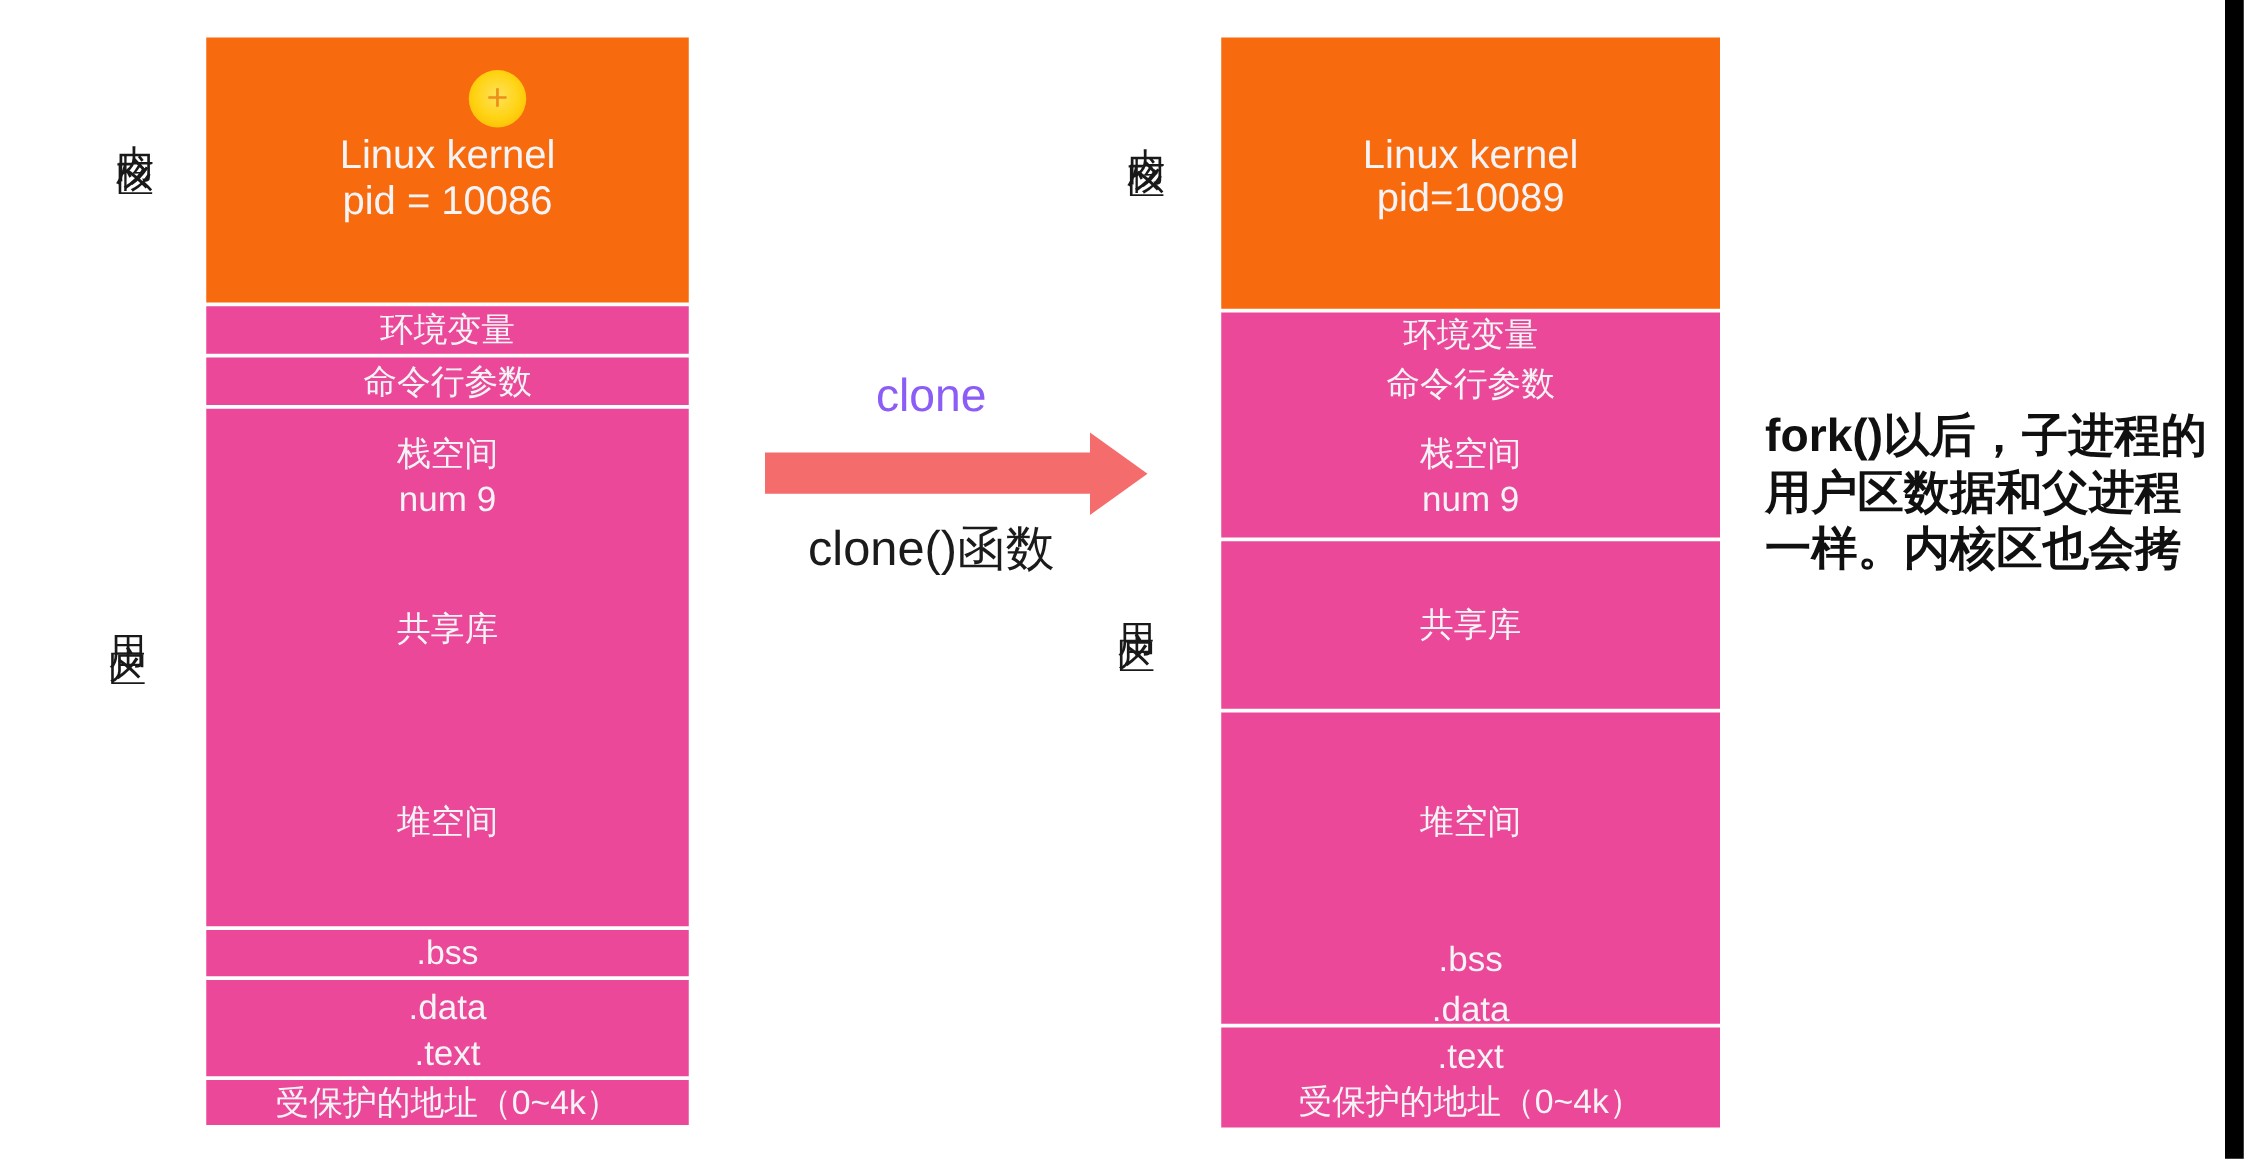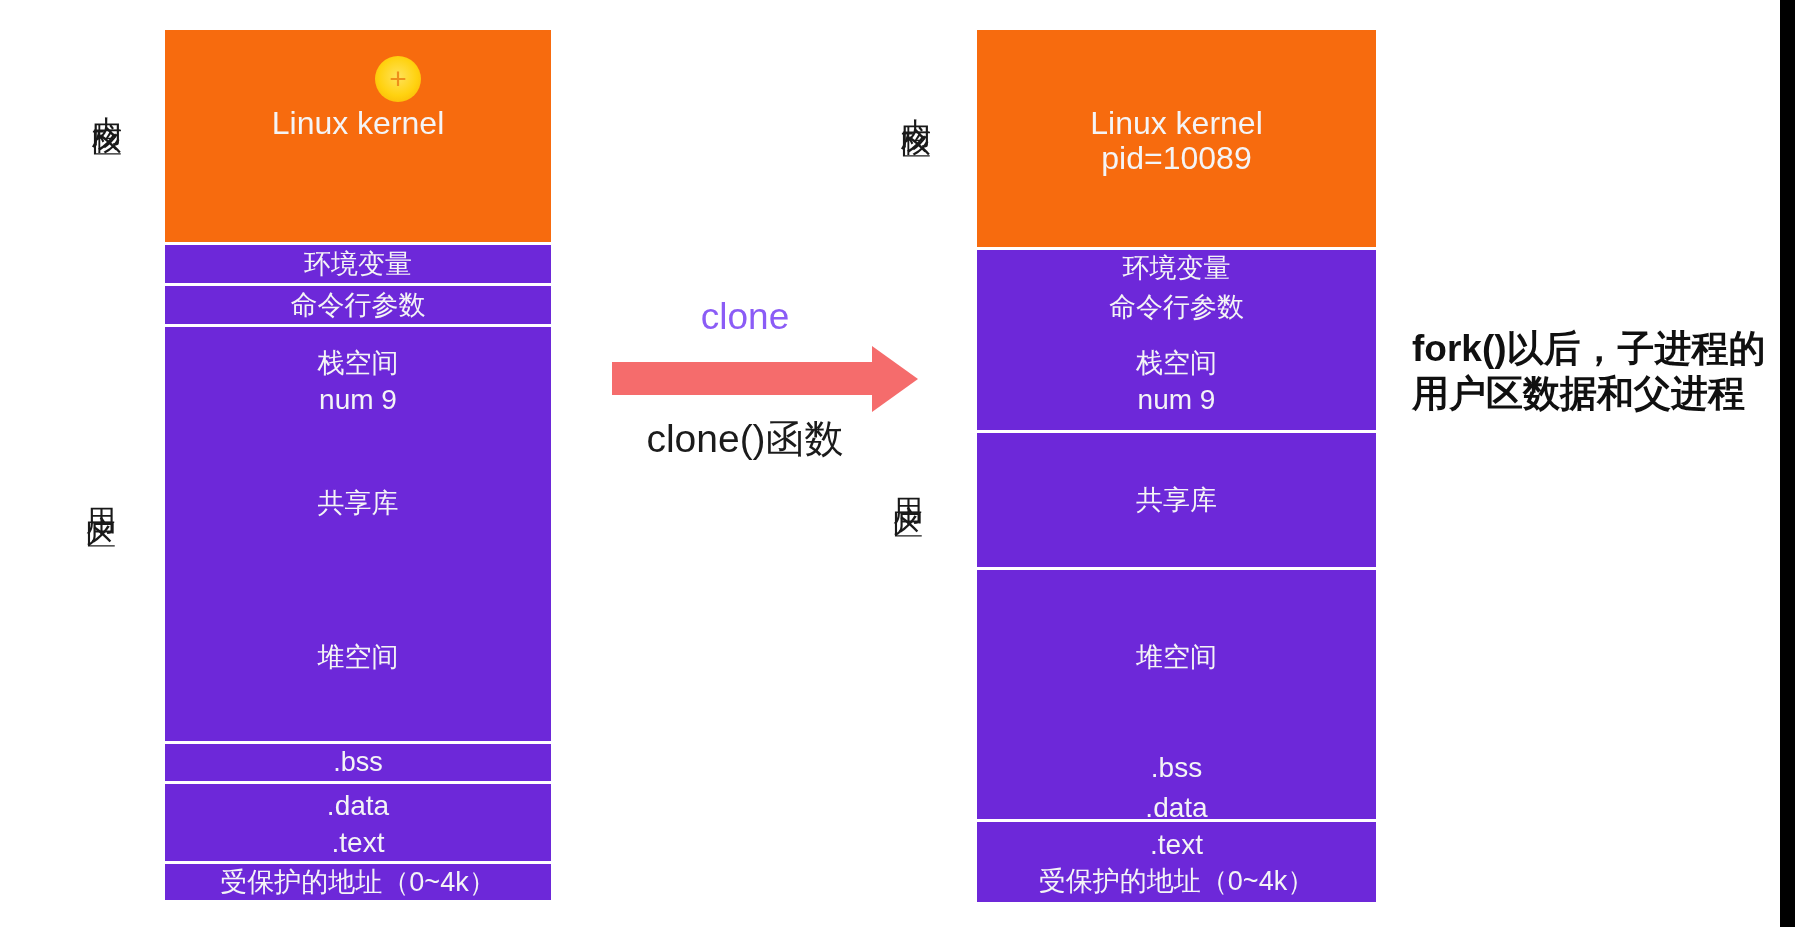--- a/index.html
+++ b/index.html
@@ -4,21 +4,21 @@
 <style>
   html,body { margin:0; padding:0; }
   body {
     width:1795px; height:927px; background:#ffffff; overflow:hidden;
     font-family:"Liberation Sans", sans-serif; position:relative;
   }
   .stage { position:absolute; left:0; top:0; width:1795px; height:927px; }
 
   
   .mem-col { position:absolute; }
-  .block { position:absolute; left:0; width:100%; background:#6d28d9; color:#F4F4F6; }
+  .block { position:absolute; left:0; width:100%; background:#ec4899; color:#F4F4F6; }
   .block.kernel { background:#F76B0E; }
   .block.center-one { display:flex; align-items:center; justify-content:center; font-size:27px; }
   .row { position:absolute; left:0; width:100%; text-align:center; font-size:27px; line-height:32px; color:#F4F4F6; }
   .row.en { font-size:28px; }
   .kernel .row { font-size:32px; }
 
   
   .v-label {
     position:absolute; writing-mode:vertical-rl; text-orientation:upright;
     font-size:30px; line-height:30px; letter-spacing:7px; color:#191919;
@@ -56,20 +56,21 @@
 <div class="stage">
 
   <div class="v-label" style="left:92px; top:92px;">内核区</div>
   <div class="v-label" style="left:86px; top:484px;">用户区</div>
 
   <div class="mem-col" style="left:165px; top:30px; width:386px; height:870px;">
 
     <div class="block kernel" style="top:0; height:212px;">
       <div class="cursor-dot">+</div>
       <div class="row" style="top:77px;">Linux kernel</div>
+      <div class="row" style="top:114px;">pid = 10086</div>
     </div>
 
     <div class="block center-one" style="top:215px; height:38px;">环境变量</div>
 
     <div class="block center-one" style="top:256px; height:38px;">命令行参数</div>
 
     <div class="block" style="top:297px; height:414px;">
       <div class="row" style="top:20px;">栈空间</div>
       <div class="row en" style="top:57px;">num 9</div>
       <div class="row" style="top:160px;">共享库</div>
@@ -118,17 +119,18 @@
 
     <div class="block" style="top:792px; height:80px;">
       <div class="row en" style="top:7px;">.text</div>
       <div class="row" style="top:43px;">受保护的地址（0~4k）</div>
     </div>
   </div>
 
   <div class="annotation">
     <div class="line">fork()以后，子进程的</div>
     <div class="line">用户区数据和父进程</div>
+    <div class="line">一样。内核区也会拷</div>
   </div>
 
   <div class="black-bar"></div>
 
 </div>
 
 </body></html>

